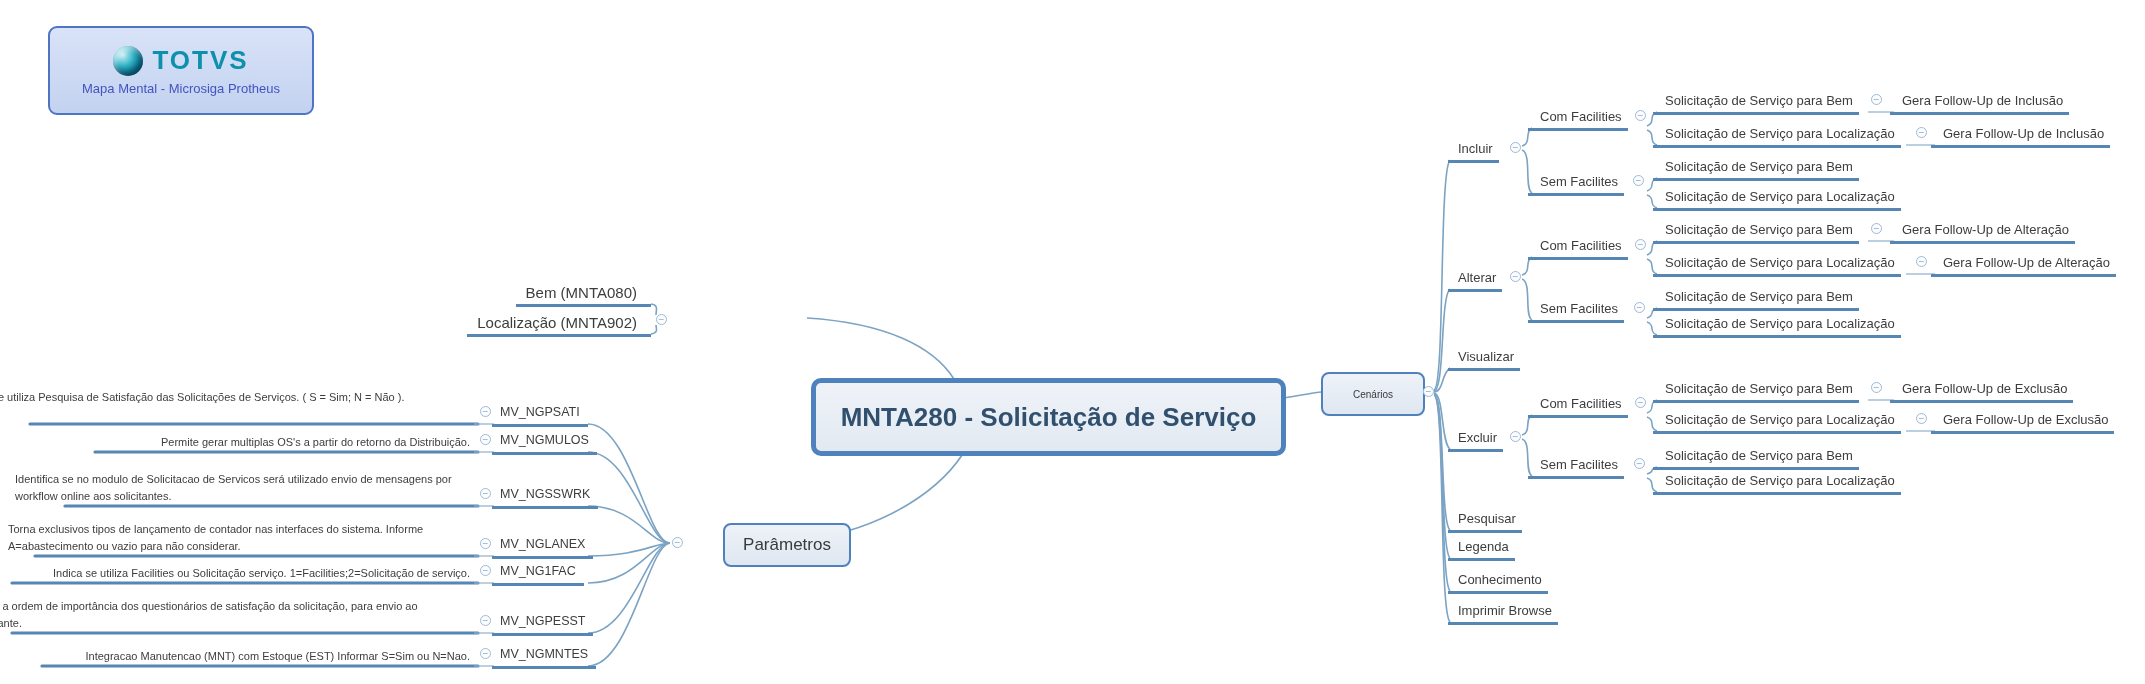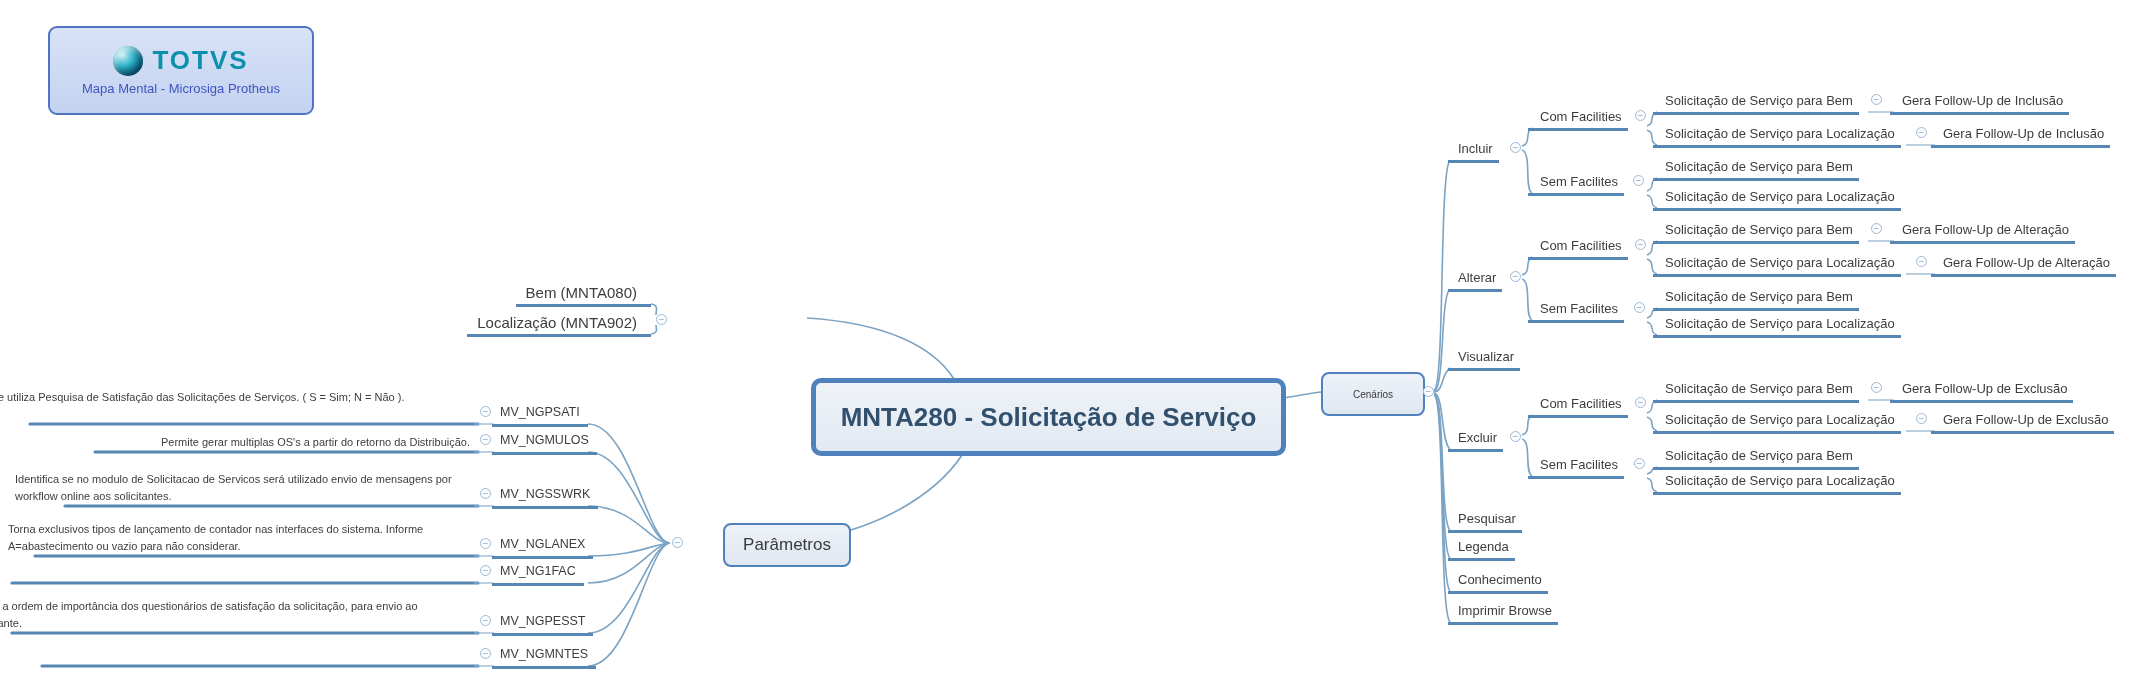--- a/index.html
+++ b/index.html
@@ -129,21 +129,23 @@
   <div class="box branch" style="left:683px;top:523px;width:124px;height:40px;margin-left:40px;">Parâmetros</div>
   <div class="box small" style="left:1321px;top:372px;width:100px;height:40px;">Cenários</div>
 
   <div class="leaf-r" style="right:1494px;top:285px;">Bem (MNTA080)</div>
   <div class="leaf-r" style="right:1494px;top:315px;">Localização (MNTA902)</div>
 
   <div class="desc" style="right:1675px;top:389px;width:510px;">Indica se utiliza Pesquisa de Satisfação das Solicitações de Serviços. ( S = Sim; N = Não ).</div>
   <div class="desc oneline" style="right:1675px;top:434px;">Permite gerar multiplas OS's a partir do retorno da Distribuição.</div>
   <div class="desc" style="right:1675px;top:521px;width:462px;">Torna exclusivos tipos de lançamento de contador  nas interfaces do sistema. Informe A=abastecimento ou vazio para não considerar.</div>
   <div class="desc" style="right:1675px;top:471px;width:455px;">Identifica se no modulo de Solicitacao de Servicos será utilizado envio de mensagens por workflow online aos solicitantes.</div>
+  <div class="desc oneline" style="right:1675px;top:565px;">Indica se utiliza Facilities ou Solicitação  serviço. 1=Facilities;2=Solicitação de serviço.</div>
   <div class="desc" style="right:1675px;top:598px;width:500px;">Indica a ordem de importância dos questionários de satisfação da solicitação, para envio ao solicitante.</div>
+  <div class="desc oneline" style="right:1675px;top:648px;">Integracao Manutencao (MNT) com Estoque (EST) Informar S=Sim ou N=Nao.</div>
 
   <div class="code" style="left:492px;top:405px;">MV_NGPSATI</div>
   <div class="code" style="left:492px;top:433px;">MV_NGMULOS</div>
   <div class="code" style="left:492px;top:487px;">MV_NGSSWRK</div>
   <div class="code" style="left:492px;top:537px;">MV_NGLANEX</div>
   <div class="code" style="left:492px;top:564px;">MV_NG1FAC</div>
   <div class="code" style="left:492px;top:614px;">MV_NGPESST</div>
   <div class="code" style="left:492px;top:647px;">MV_NGMNTES</div>
 
   <div class="leaf lvl1" style="left:1448px;top:141px;">Incluir</div>

